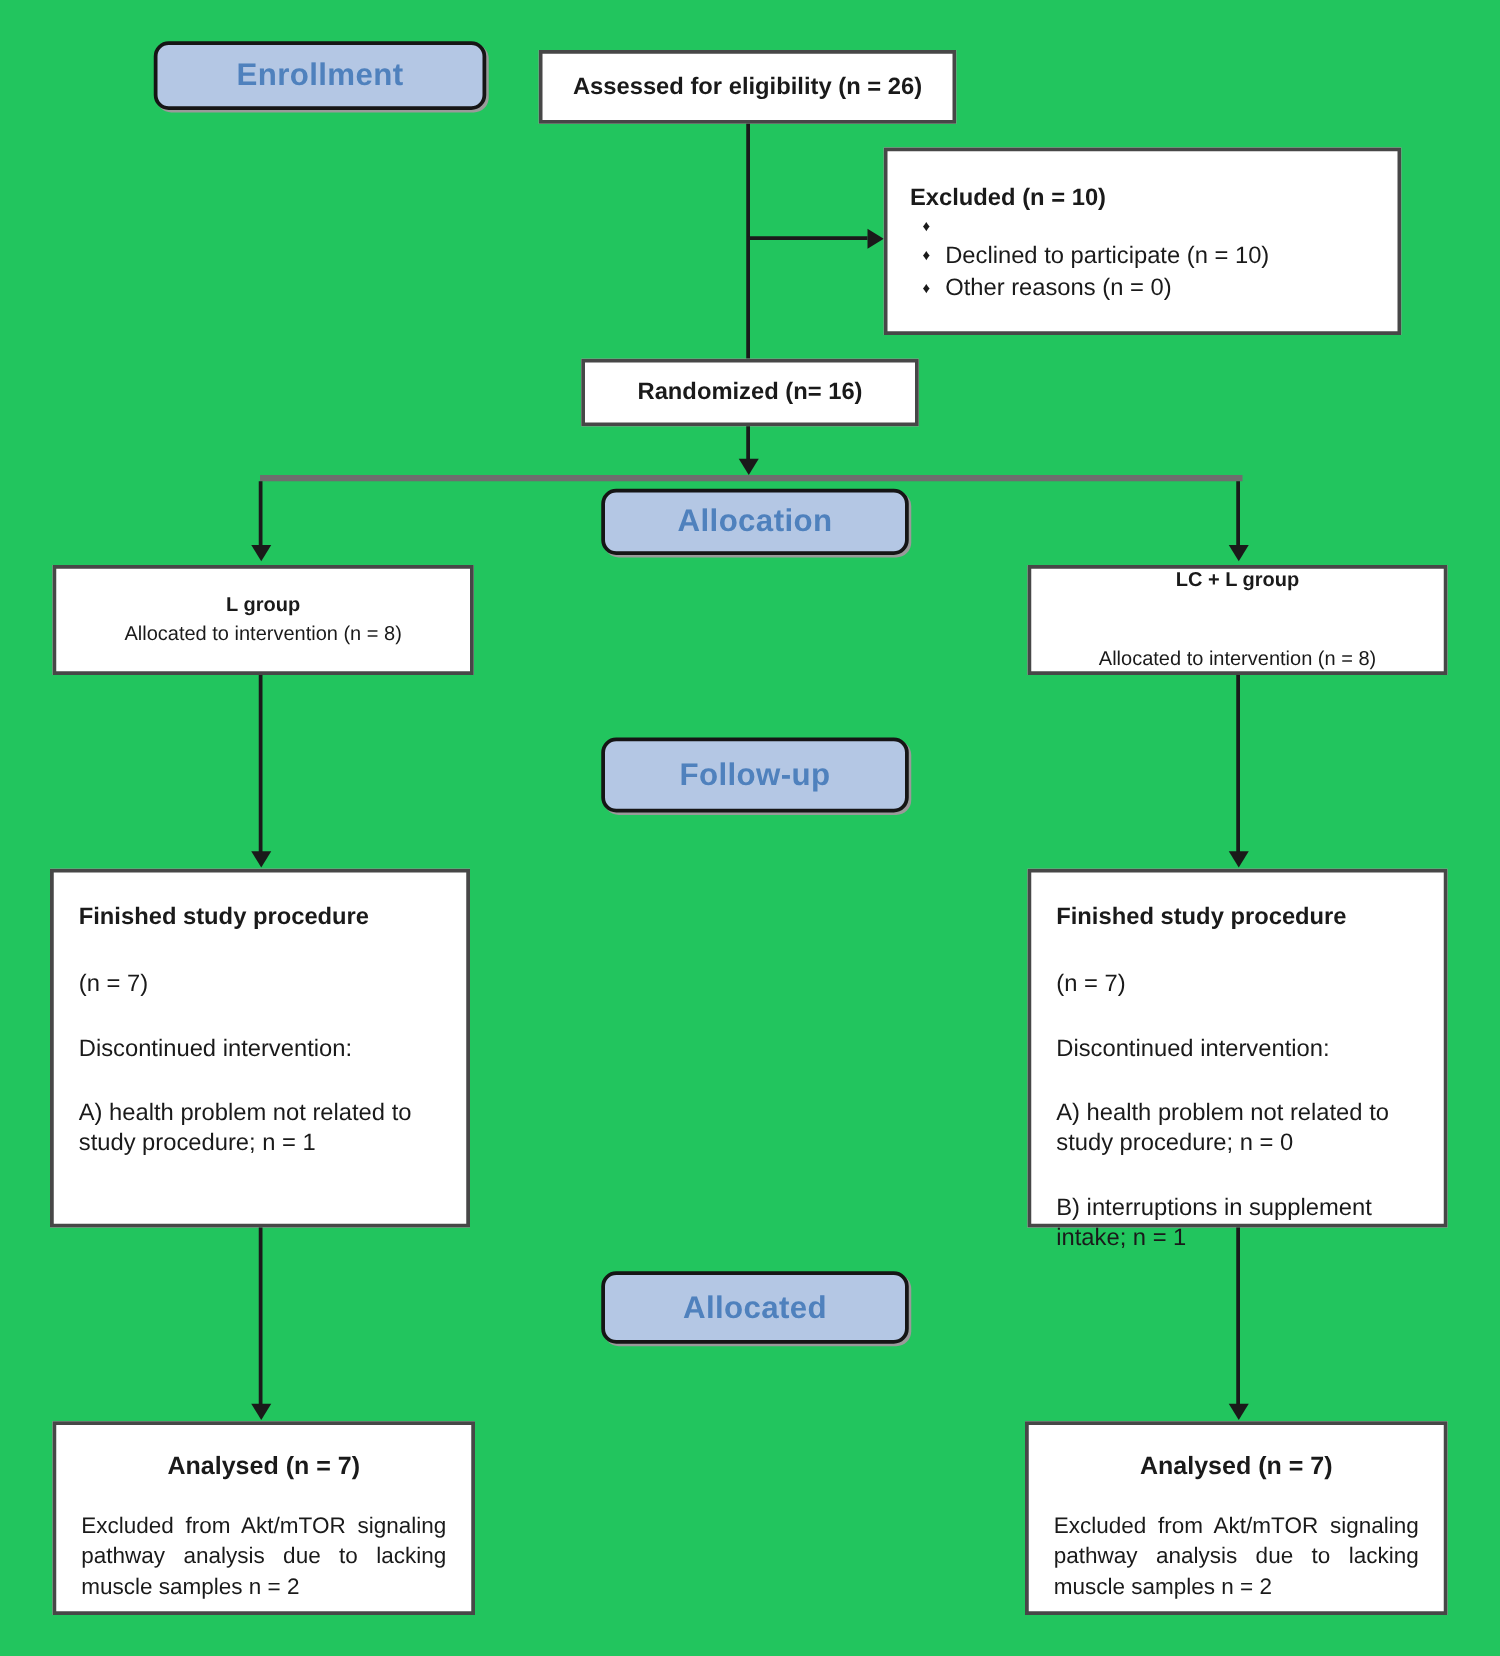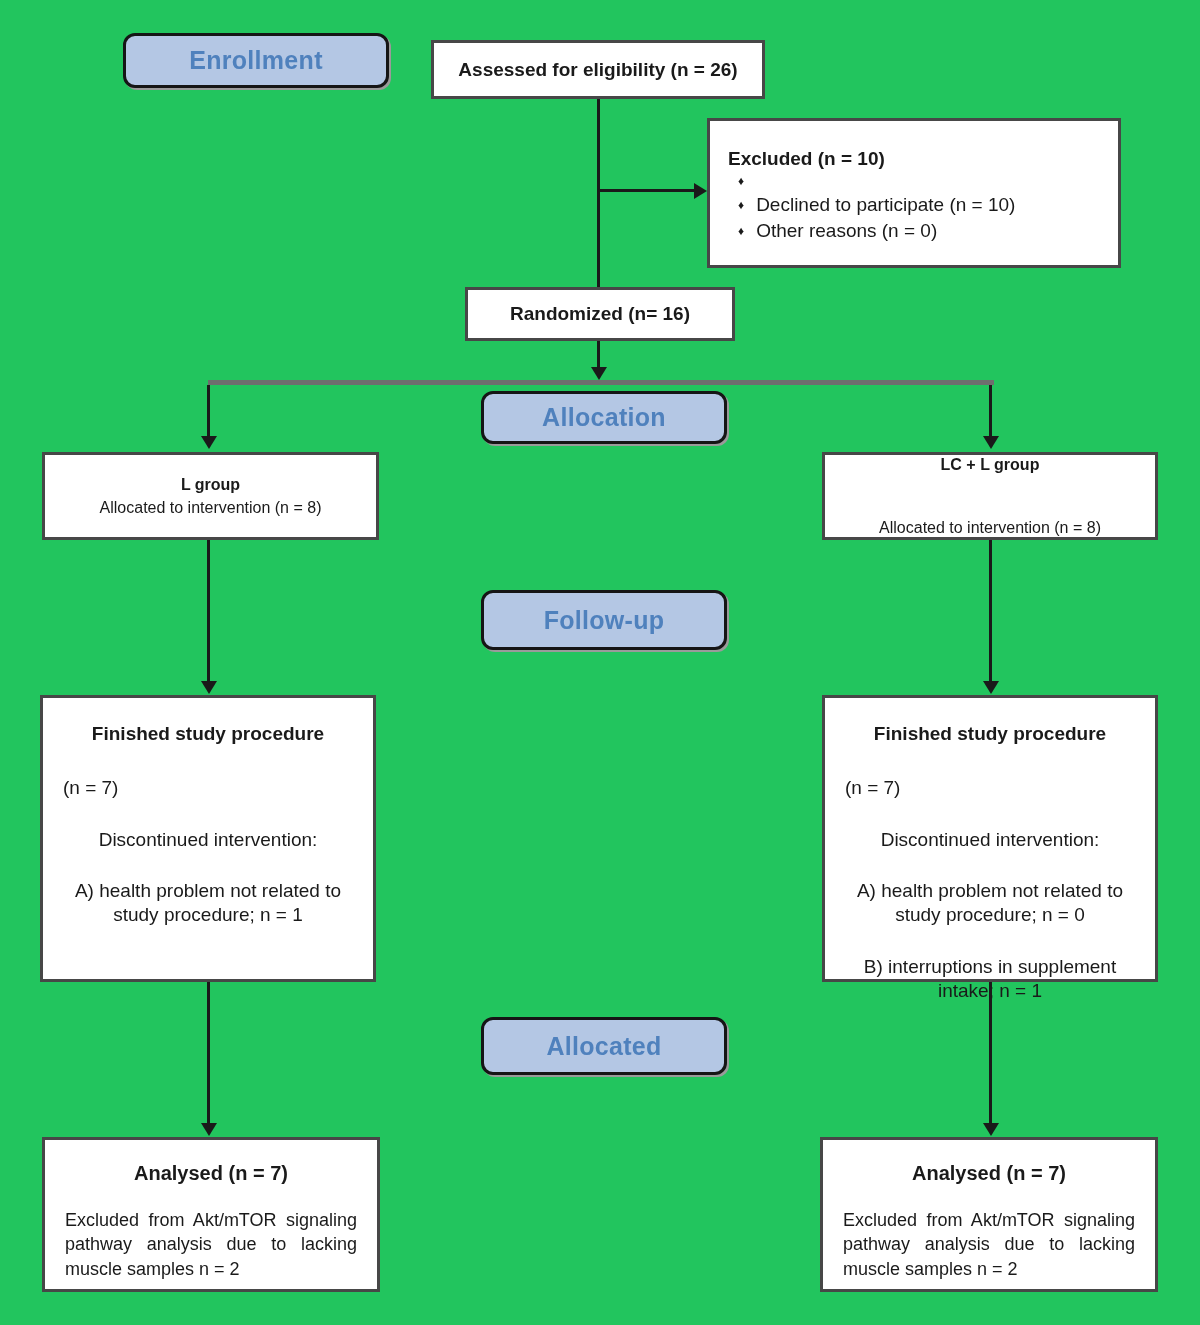--- a/index.html
+++ b/index.html
@@ -61,23 +61,23 @@
   .excluded { padding: 27px 18px; font-size: 19px; }
   .excluded .title { font-weight: bold; margin: 0 0 6px 0; }
   .excluded ul { list-style: none; margin: 0; padding: 0; }
   .excluded li { display: flex; align-items: baseline; margin: 4px 0; }
   .excluded .blt { font-size: 12px; margin: 0 12px 0 10px; position: relative; top: -2px; }
   
   .groupbox { display:flex; flex-direction:column; align-items:center; justify-content:center; text-align:center; font-size:16px; line-height:1.45; }
   .groupbox .gname { font-weight: bold; }
   
   .finished { padding: 18px 20px; font-size: 19px; line-height: 1.28; }
-  .finished .title { text-align:center; font-weight:bold; margin: 6px 0 0 0; }
+  .finished .title { text-align:left; font-weight:bold; margin: 6px 0 0 0; }
   .finished .nline { text-align:left; margin: 30px 0 0 0; }
-  .finished .para { margin: 27px 0 0 0; text-align: center; }
+  .finished .para { margin: 27px 0 0 0; }
   
   .analysed { padding: 14px 20px; font-size: 18px; line-height: 1.38; }
   .analysed .title { text-align:center; font-weight:bold; font-size: 20px; margin: 6px 0 0 0; }
   .analysed .body { margin: 20px 0 0 0; text-align: justify; }
 </style>
 </head>
 <body>
 
 <div class="canvas">
 

